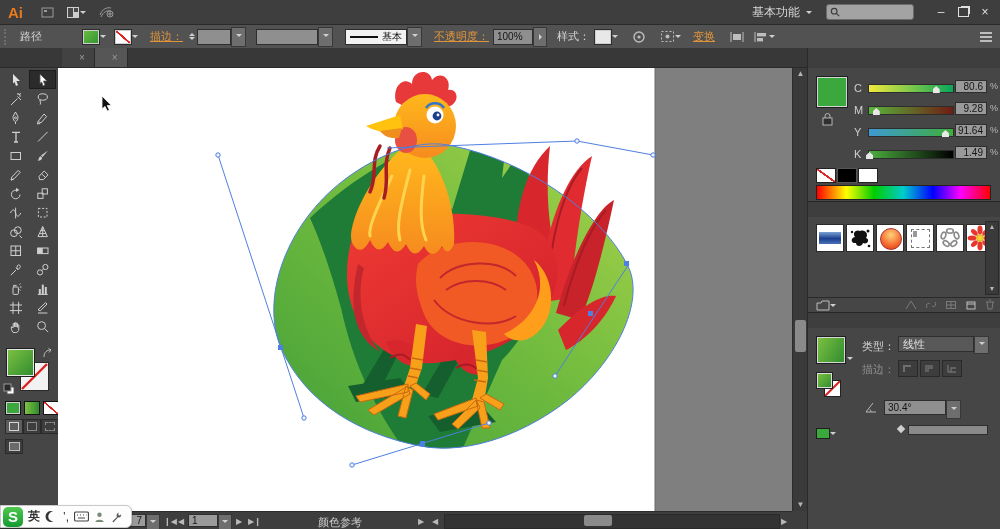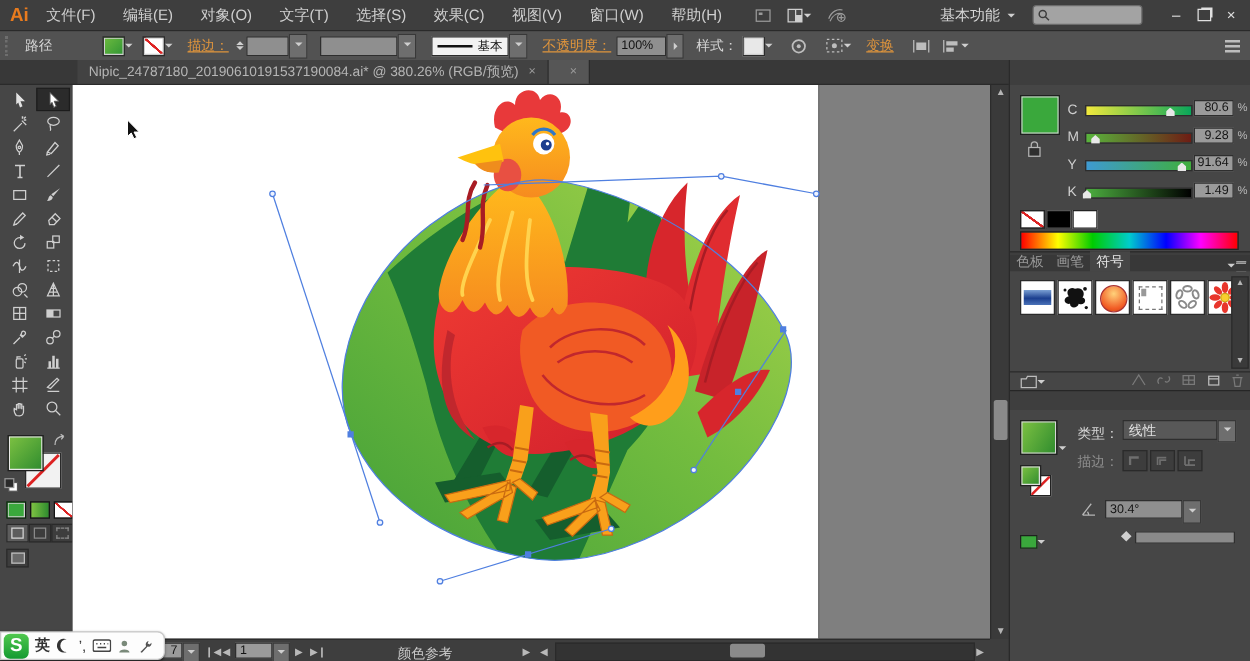--- a/index.html
+++ b/index.html
@@ -72,31 +72,20 @@
   #sogou-s{width:20px;height:20px;border-radius:5px;background:linear-gradient(#50c84e,#149a31);color:#fff;font-weight:bold;font-size:15px;display:flex;align-items:center;justify-content:center;}
   .ime-i{color:#333;font-size:12px;font-weight:bold;}
 </style>
 </head>
 <body>
 
 <div id="app">
 
   <div id="titlebar">
     <span id="ai-logo">Ai</span>
-    <nav id="menus" class="row">
-        <span class="mi">文件(F)</span>
-        <span class="mi">编辑(E)</span>
-        <span class="mi">对象(O)</span>
-        <span class="mi">文字(T)</span>
-        <span class="mi">选择(S)</span>
-        <span class="mi">效果(C)</span>
-        <span class="mi">视图(V)</span>
-        <span class="mi">窗口(W)</span>
-        <span class="mi">帮助(H)</span>
-      </nav>
     <span id="tb-icons">
       <svg width="13" height="13" viewBox="0 0 13 13">
           <rect x="1" y="2" width="11" height="9" fill="none" stroke="#9a9a9a"></rect>
           <rect x="3" y="4" width="3" height="2" fill="#9a9a9a"></rect>
         </svg>
       <span class="row">
           <svg width="14" height="13" viewBox="0 0 14 13">
             <rect x="1" y="1" width="12" height="11" fill="#cfcfcf"></rect>
             <rect x="2" y="2" width="5" height="9" fill="#4a4a4a"></rect>
             <rect x="8" y="2" width="4" height="4" fill="#4a4a4a"></rect>
@@ -200,21 +189,20 @@
       </span>
     <span style="margin-left:auto;margin-right:8px;display:flex;flex-direction:column;gap:2px">
         <i style="width:12px;border-top:2px solid #bdbdbd"></i>
         <i style="width:12px;border-top:2px solid #bdbdbd"></i>
         <i style="width:12px;border-top:2px solid #bdbdbd"></i>
       </span>
   </div>
 
   <div id="tabbar">
       <span class="dtab">
-        <span class="t">Nipic_24787180_20190610191537190084.ai* @ 380.26% (RGB/预览)</span>
         <span class="x">×</span>
       </span>
       <span class="dtab act">
         <span class="x">×</span>
       </span>
     </div>
 
   <div id="toolbar">
     <div id="toolgrid">
         <span class="tool">
@@ -581,29 +569,20 @@
   </div>
         </div>
       <div class="abs row" style="left:8px;top:100px;gap:1px">
         <span class="none-sw" style="width:18px;height:13px;border:1px solid #222"></span>
         <span style="width:18px;height:13px;background:#000;border:1px solid #555"></span>
         <span style="width:18px;height:13px;background:#fff;border:1px solid #222"></span>
       </div>
       <div class="abs" style="left:8px;top:117px;width:173px;height:13px;border:1px solid #222;background:linear-gradient(90deg,#f00,#ff0 17%,#0c0 33%,#0cc 50%,#00f 67%,#f0f 83%,#f00)"></div>
     </div>
 
-    <div class="phead" style="top:156px" id="symbolTabs">
-        <span class="ptab">色板</span>
-        <span class="ptab">画笔</span>
-        <span class="ptab act">符号</span>
-        <span class="pmenu">
-          <i class="car sm" style="margin:0"></i>
-          <i class="lines"></i>
-        </span>
-      </div>
     <div class="pbody" style="top:169px;height:95px">
       <div class="abs row" style="left:8px;top:7px;gap:2px">
         <span class="tile">
             <i class="abs" style="left:2px;top:7px;width:22px;height:12px;background:linear-gradient(#7aa0d4,#1b3f8f 55%,#4a72b8)"></i>
           </span>
         <span class="tile"><svg width="26" height="26" viewBox="0 0 26 26">
               <path d="M13,6 C18,4 22,9 19,13 C23,14 21,20 16,18 C15,22 9,22 9,18 C4,19 3,13 8,12 C5,8 9,4 13,6 Z" fill="#111"></path>
               <circle cx="21" cy="6" r="1.5" fill="#111"></circle>
               <circle cx="5" cy="7" r="1.2" fill="#111"></circle>
               <circle cx="22" cy="21" r="1.3" fill="#111"></circle>

